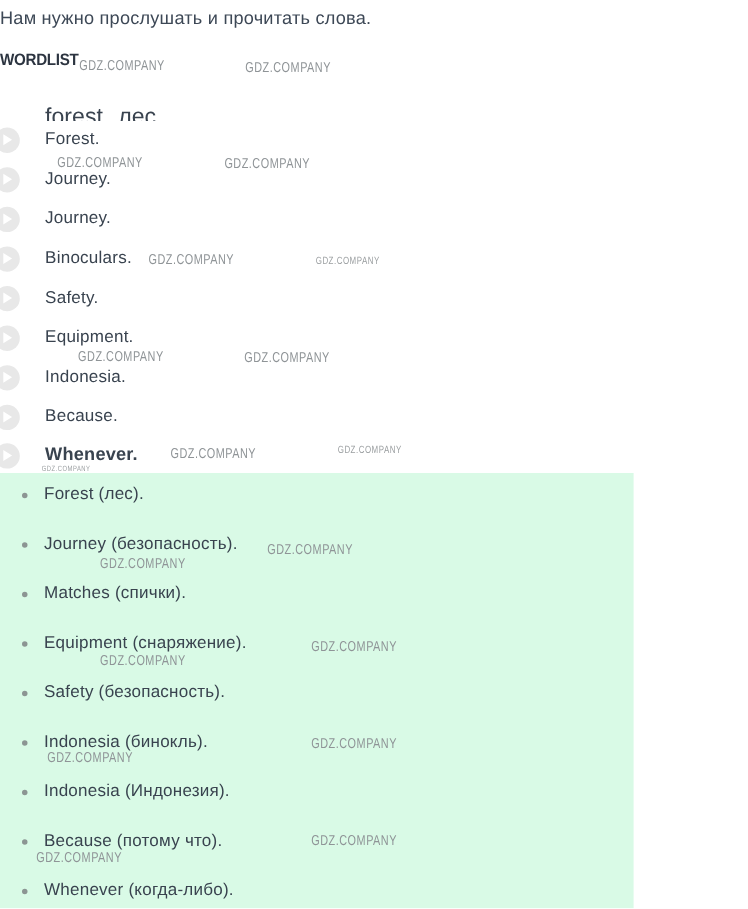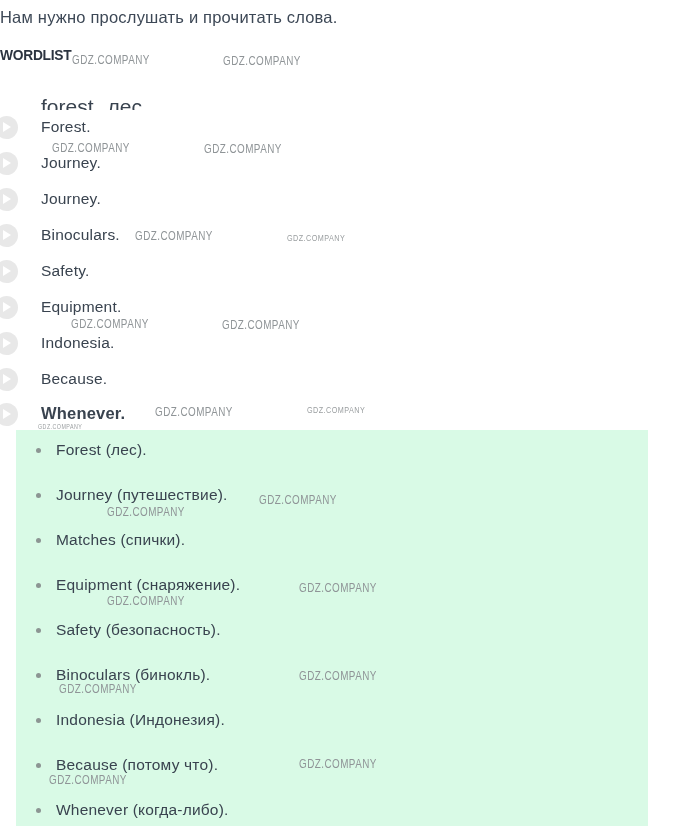--- a/index.html
+++ b/index.html
@@ -88,22 +88,22 @@
     left: 41px; top: 0;
     font-size: 15.5px;
     font-weight: 500;
     line-height: 17px;
     letter-spacing: 0.2px;
   }
   .audio-row.emph .audio-label { font-size: 16.5px; font-weight: 600; }
   
   .vocab-panel {
     position: absolute;
-    left: 16px; top: 430px;
-    width: 632px; height: 396px;
+    left: 0; top: 430px;
+    width: 576px; height: 396px;
     background: #d9fae6;
   }
   .vocab-row { position: absolute; left: 0; height: 20px; width: 600px; }
   .bullet {
     position: absolute;
     left: 20px; top: 7px;
     width: 5px; height: 5px;
     border-radius: 50%;
     background: #8c9593;
   }
@@ -197,37 +197,37 @@
     <span class="audio-label">Whenever.</span>
   </div>
 
   <div class="vocab-panel">
     <div class="vocab-row" style="top:11px">
       <span class="bullet"></span>
       <span class="vocab-text">Forest (лес).</span>
     </div>
     <div class="vocab-row" style="top:56px">
       <span class="bullet"></span>
-      <span class="vocab-text">Journey (путешествие).</span>
+      <span class="vocab-text">Journey (безопасность).</span>
     </div>
     <div class="vocab-row" style="top:101px">
       <span class="bullet"></span>
       <span class="vocab-text">Matches (спички).</span>
     </div>
     <div class="vocab-row" style="top:146px">
       <span class="bullet"></span>
       <span class="vocab-text">Equipment (снаряжение).</span>
     </div>
     <div class="vocab-row" style="top:191px">
       <span class="bullet"></span>
       <span class="vocab-text">Safety (безопасность).</span>
     </div>
     <div class="vocab-row" style="top:236px">
       <span class="bullet"></span>
-      <span class="vocab-text">Binoculars (бинокль).</span>
+      <span class="vocab-text">Indonesia (бинокль).</span>
     </div>
     <div class="vocab-row" style="top:281px">
       <span class="bullet"></span>
       <span class="vocab-text">Indonesia (Индонезия).</span>
     </div>
     <div class="vocab-row" style="top:326px">
       <span class="bullet"></span>
       <span class="vocab-text">Because (потому что).</span>
     </div>
     <div class="vocab-row" style="top:371px">

